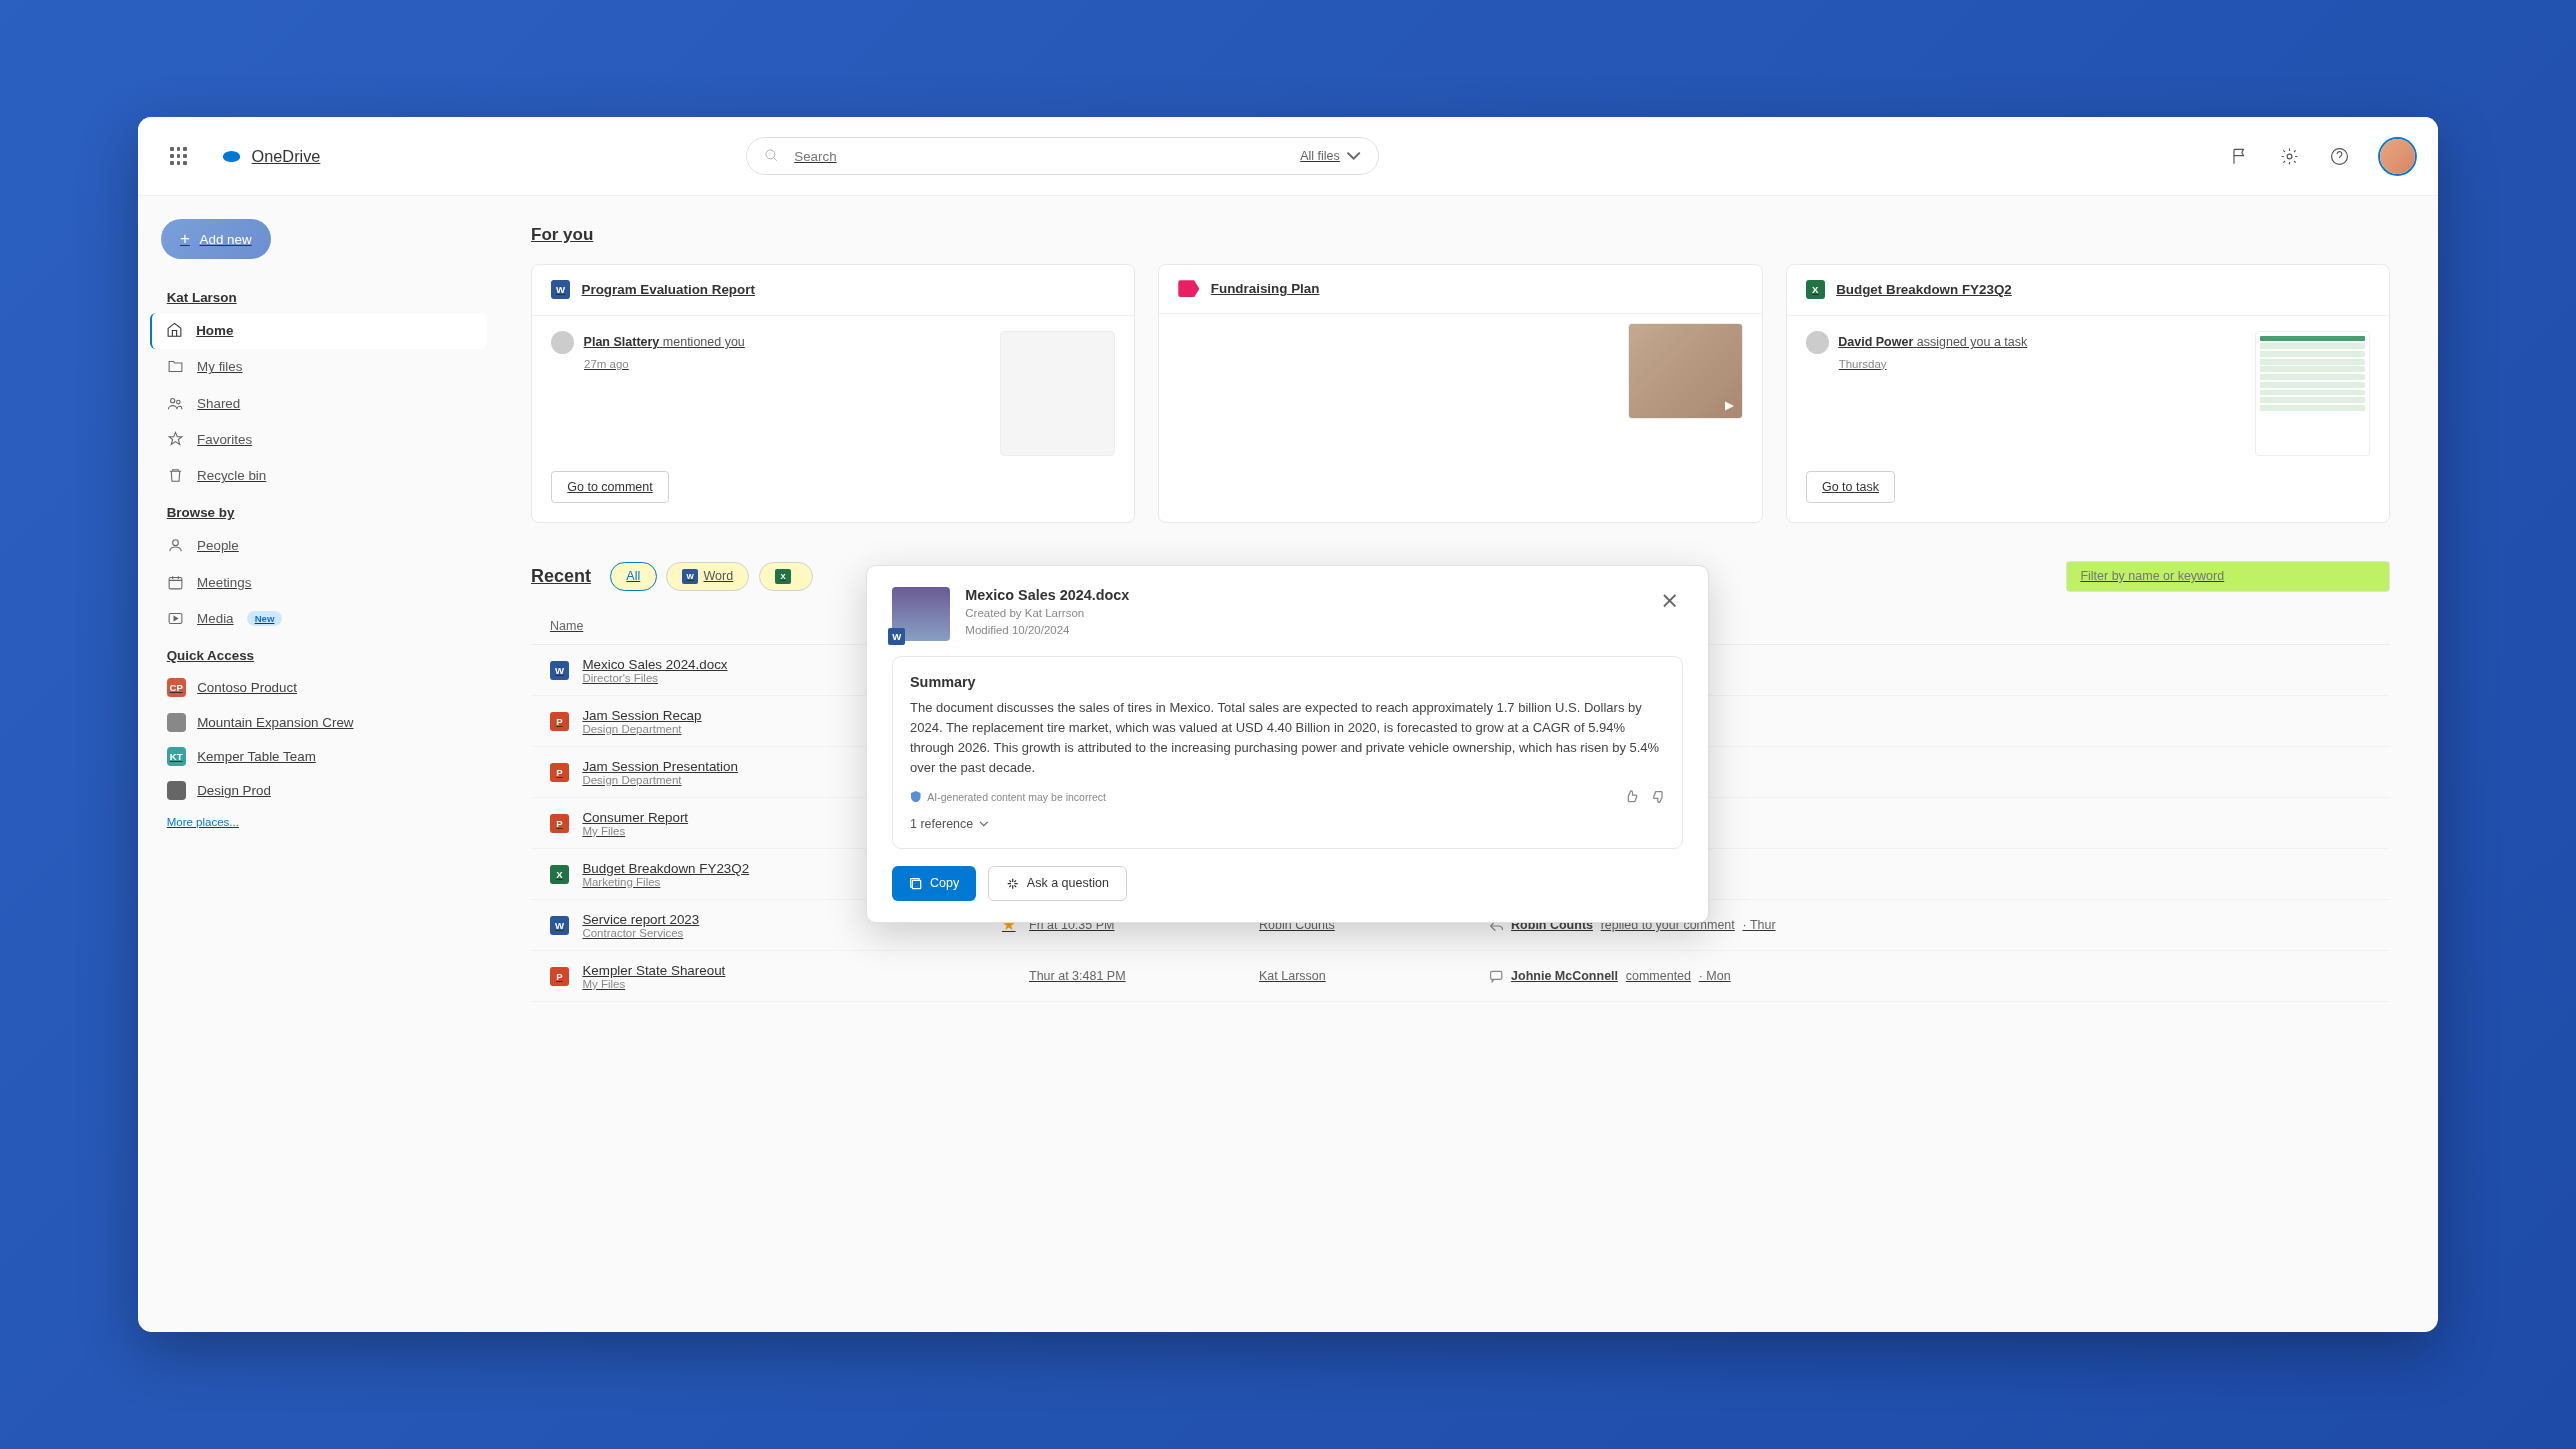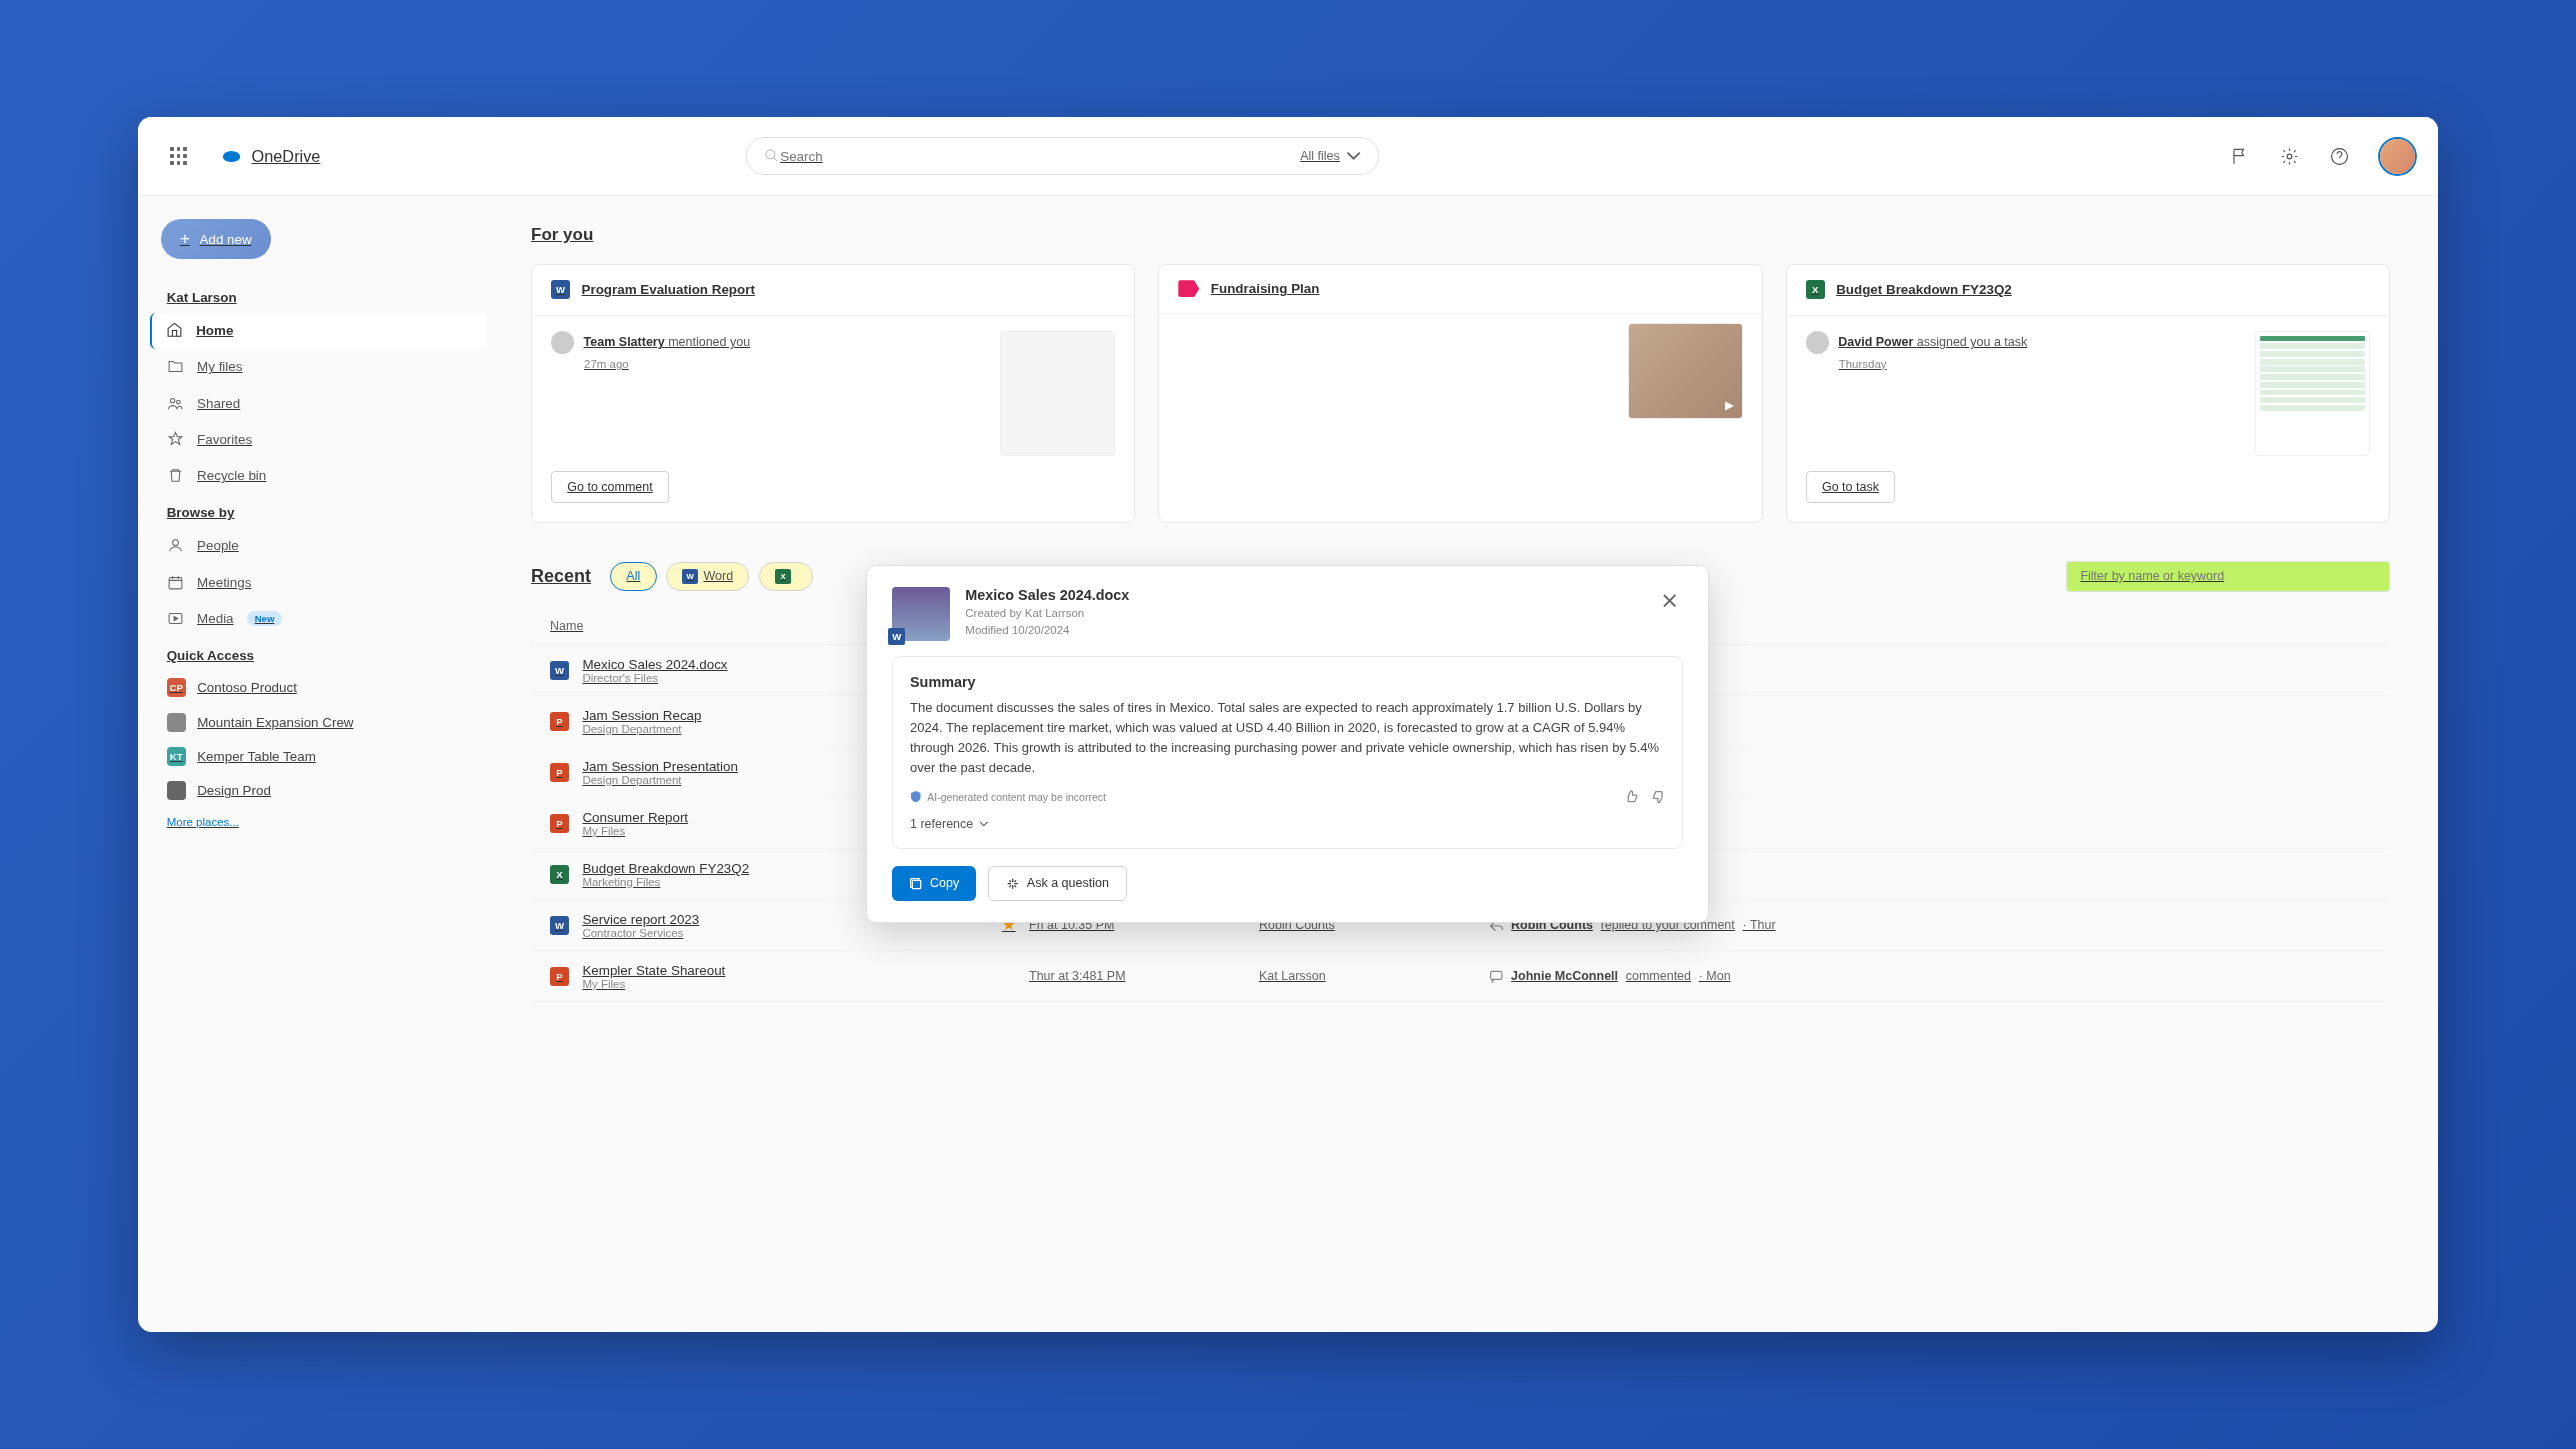--- a/index.html
+++ b/index.html
@@ -32,21 +32,21 @@
 }
 .app-launcher span { background:#666; border-radius:1px; }
 .brand { display:flex; align-items:center; gap:9.6px; margin-left:25px; }
 .brand-icon { width:21px; height:13.4px; position:relative; }
 .brand-icon::before { content:''; position:absolute; width:17px; height:10.5px; background:#0078d4; border-radius:50% 50% 45% 45%; left:1.9px; top:1.9px; }
 .brand-name { font-size:16.3px; color:#333; font-weight:400; }
 .searchbar {
   margin-left: auto; margin-right: auto;
   width: 633px; height: 38px;
   background: #fff; border:1px solid #e0e0e0; border-radius: 19px;
-  display:flex; align-items:center; padding: 16px 17px; gap: 1px;
+  display:flex; align-items:center; padding: 16px 17px; gap: 15px;
 }
 .searchbar svg { width:15.3px; height:15.3px; stroke:#888; }
 .searchbar input { flex:1; border:none; outline:none; font-size:13.4px; color:#444; background:transparent; }
 .searchbar .scope { display:flex; align-items:center; gap:5.8px; color:#666; font-size:12.5px; cursor:pointer; }
 .topbar-right { display:flex; align-items:center; gap:31px; margin-left:auto; }
 .topbar-right .ticon { width:19px; height:19px; stroke:#555; stroke-width:1.5; fill:none; cursor:pointer; }
 .avatar { width:35px; height:35px; border-radius:50%; background: linear-gradient(135deg,#e8a87c,#d4856a); box-shadow:0 0 0 1.9px #0078d4; cursor:pointer; }
 
 .body { flex:1; display:flex; overflow:hidden; }
 .sidebar { width: 364px; padding: 23px 15.3px; overflow-y:auto; }
@@ -308,21 +308,21 @@
       <div class="cards-row" id="cards-row">
           <div class="card">
             <div class="card-header">
               <div class="doc-icon word">W</div>
               <div class="card-title">Program Evaluation Report</div>
             </div>
             <div class="card-body">
               <div class="card-left">
                 <div class="actor-row">
                   <div class="actor-avatar"></div>
-                  <div class="actor-text"><span class="name">Team Slattery</span> <span class="action">mentioned you</span></div>
+                  <div class="actor-text"><span class="name">Plan Slattery</span> <span class="action">mentioned you</span></div>
                 </div>
                 <div class="actor-time">27m ago</div>
               </div>
               <div class="card-thumb"></div>
             </div>
             <button class="card-btn">Go to comment</button>
           </div>
           <div class="card">
             <div class="card-header">
               <div class="doc-icon video"></div>

